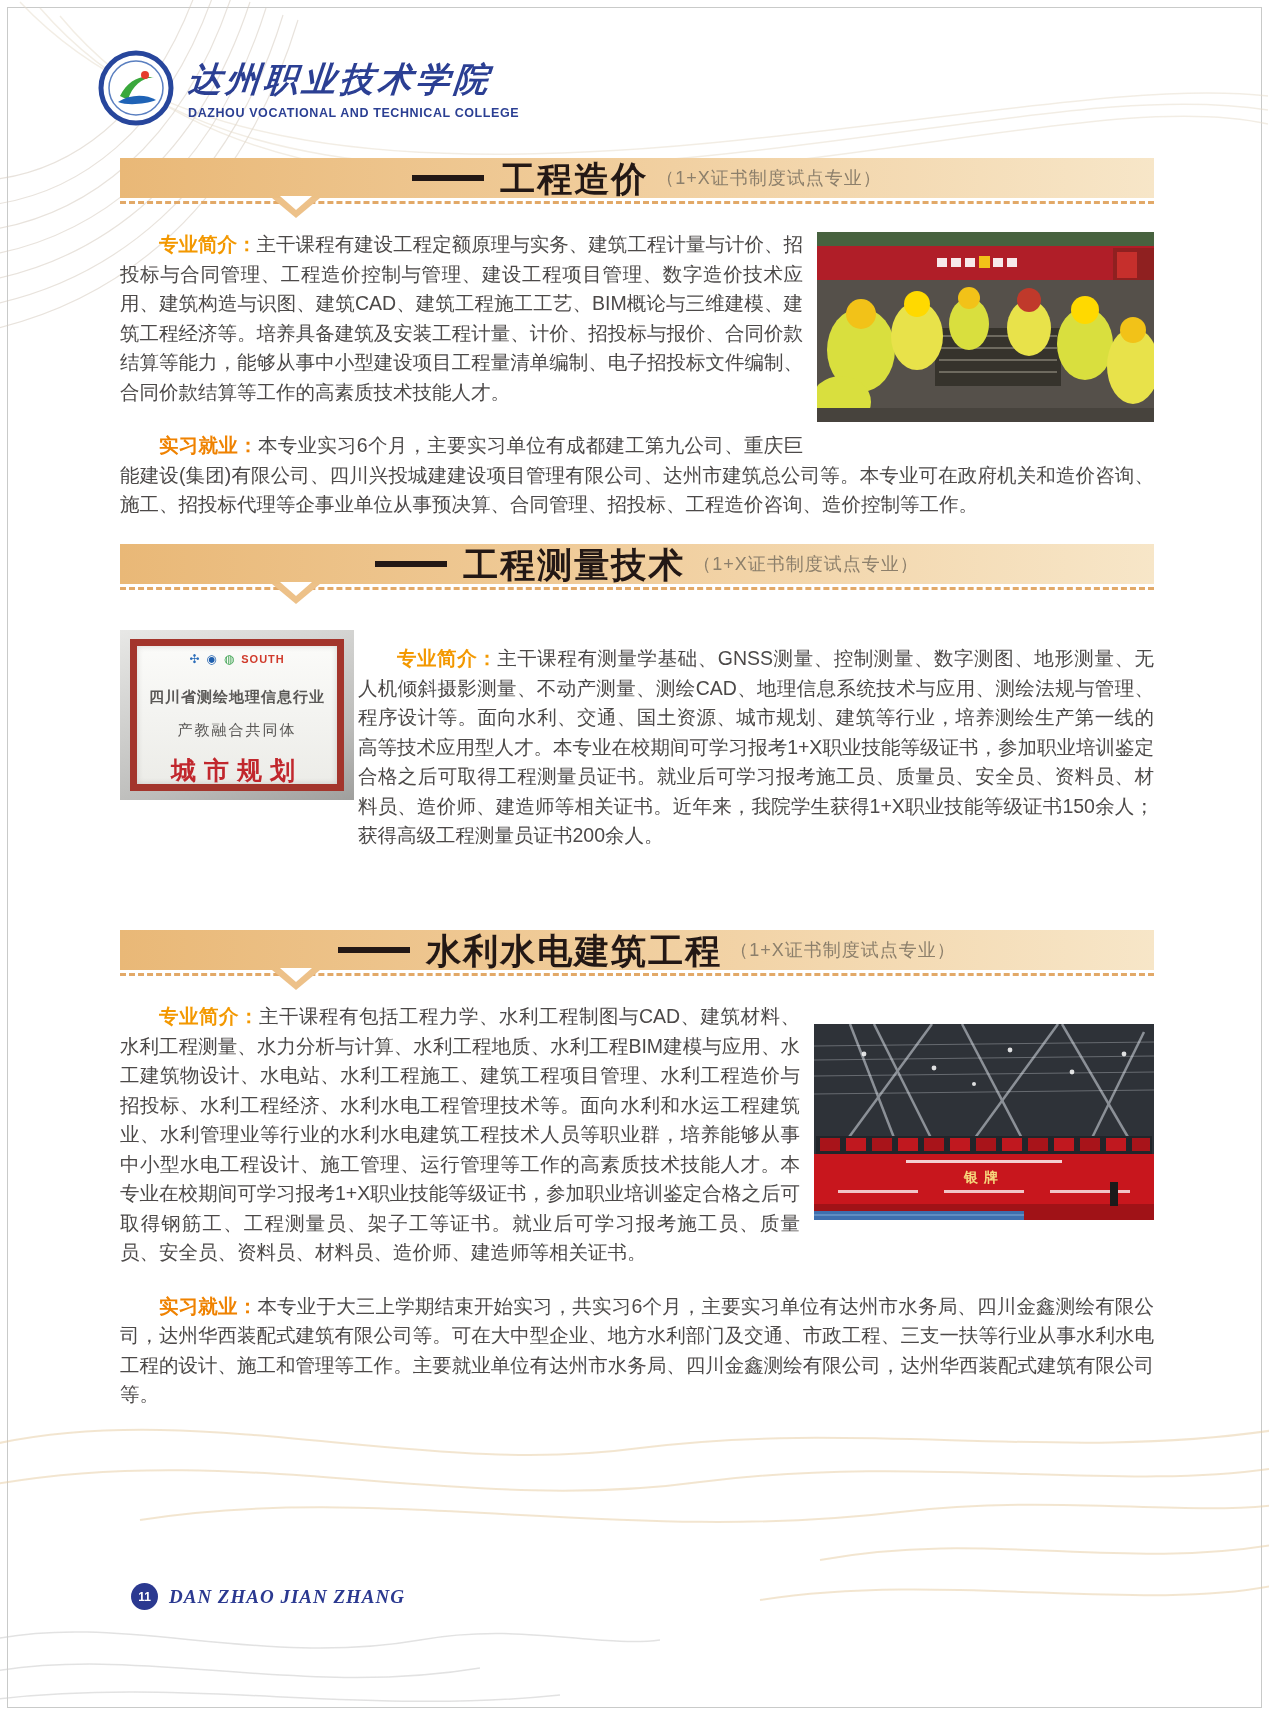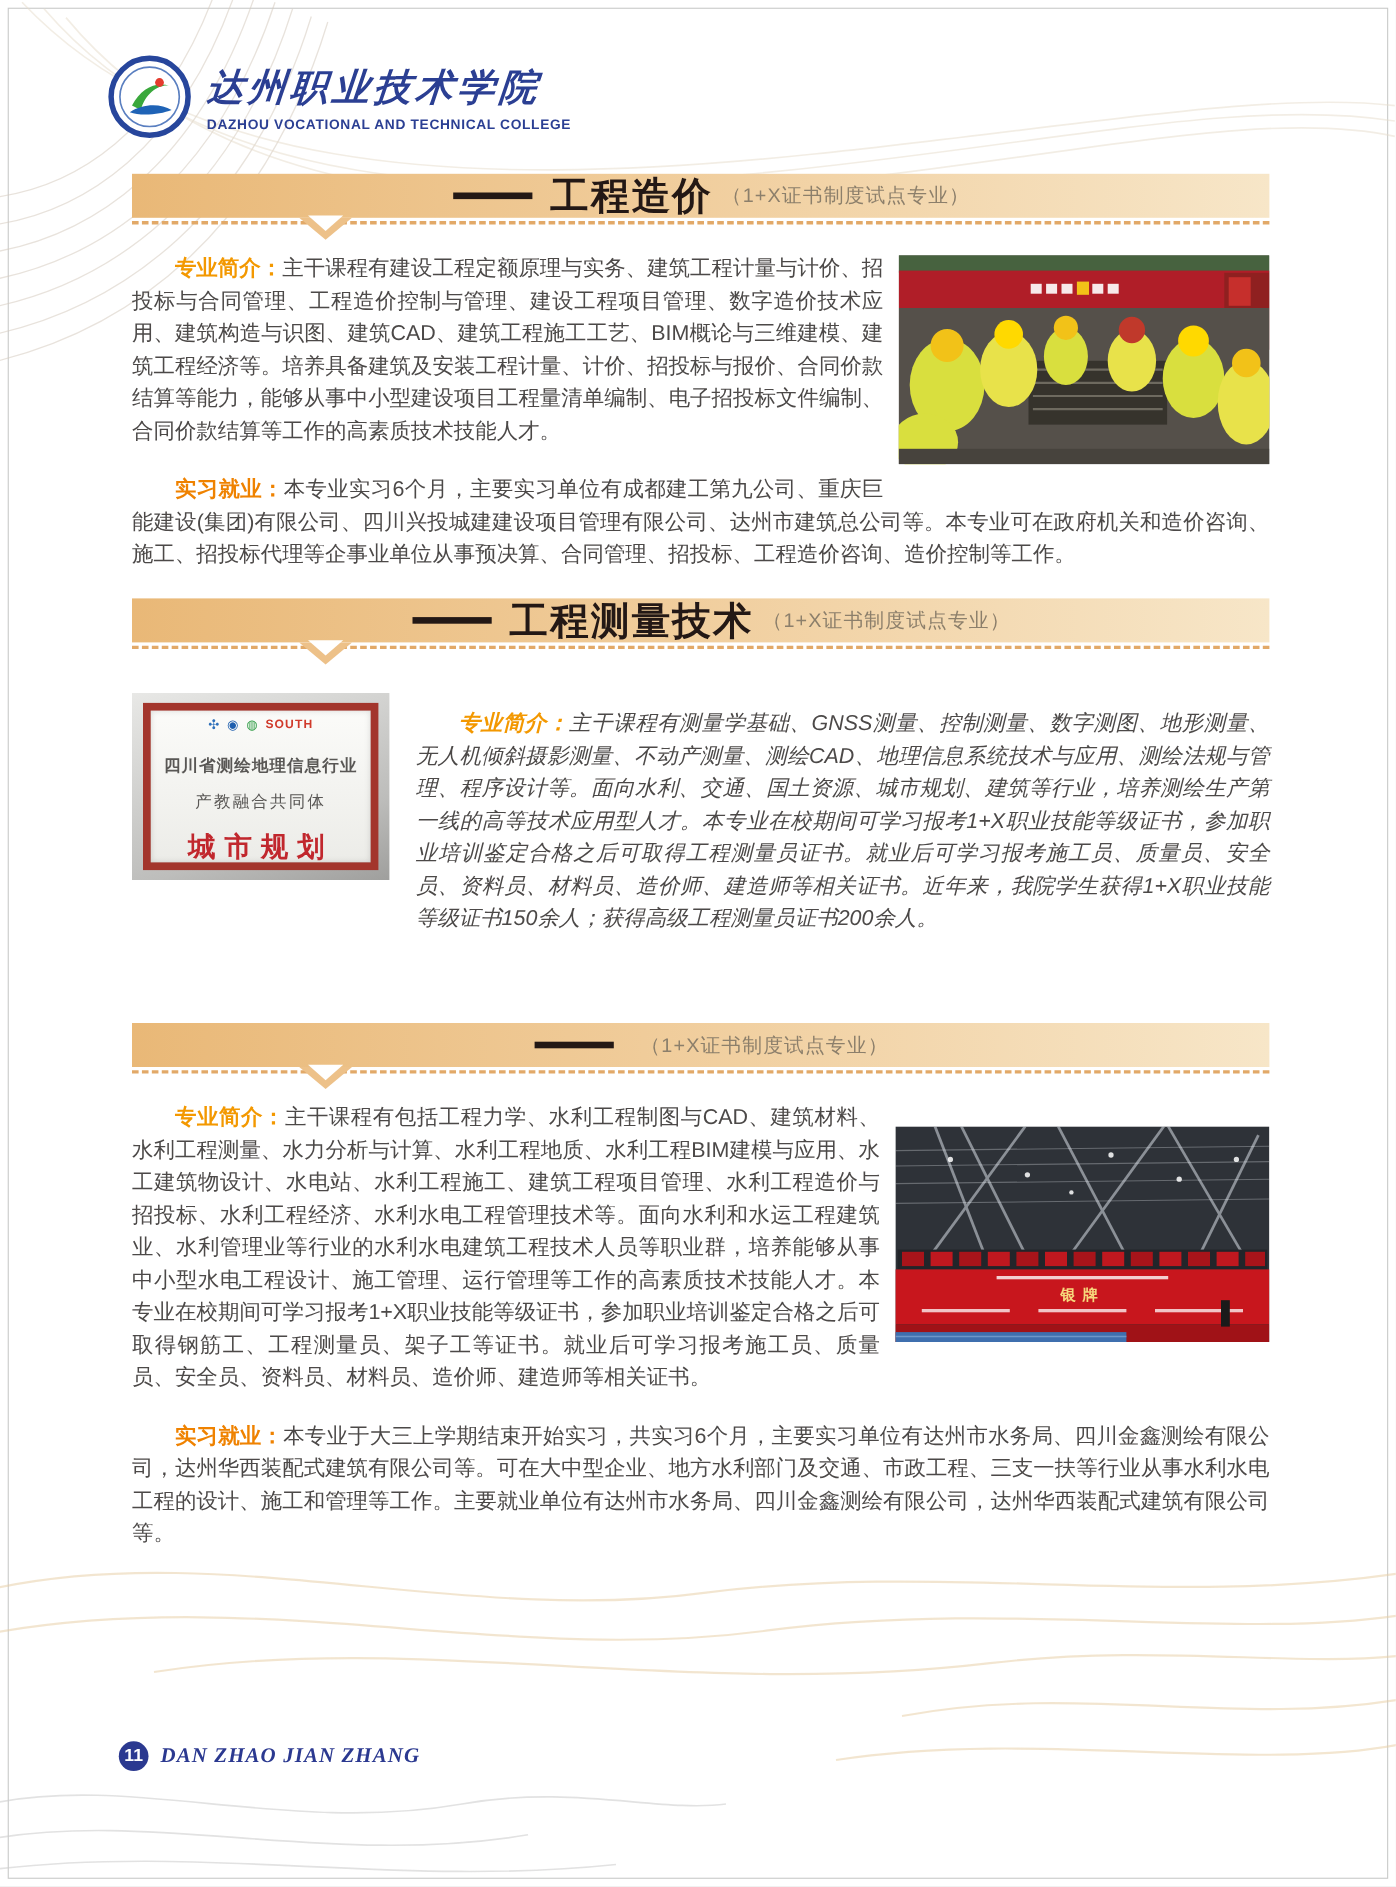--- a/index.html
+++ b/index.html
@@ -71,30 +71,30 @@
     box-shadow:inset 0 0 6px rgba(0,0,0,.15);
   }
   .plaque .logos { display:flex; align-items:center; gap:7px; font-size:12px; margin-bottom:8px; }
   .plaque .logos .ic-compass { color:#2e6fba; }
   .plaque .logos .ic-globe { color:#1f5fae; }
   .plaque .logos .ic-ring { color:#2e9c44; }
   .plaque .logos .brand { color:#d03a2b; font-weight:bold; font-size:11px; letter-spacing:1px; }
   .plaque .l1 { font-size:15px; font-weight:bold; color:#595755; letter-spacing:1px; }
   .plaque .l2 { font-size:15px; font-weight:normal; color:#595755; letter-spacing:2px; margin-top:3px; }
   .plaque .l3 { font-size:25px; font-weight:bold; color:#c1272d; letter-spacing:8px; margin-top:12px; }
-  .col2-text { flex:1; padding-left:24px;font-style:italic; }
+  .col2-text { flex:1; padding-left:4px; }
 
   
   .photo-stage { float:right; width:340px; height:196px; margin:22px 0 10px 14px; display:block; }
 
   
   .footer { position:absolute; top:1583px; left:108px; z-index:1; display:flex; align-items:center; }
   .pagenum {
     width:27px; height:27px; border-radius:50%; background:#2b3990; color:#fff;
-    font-size:16px; font-weight:bold; display:flex; align-items:center; justify-content:center;
+    font-size:12px; font-weight:bold; display:flex; align-items:center; justify-content:center;margin-left:23px;
   }
   .slogan {
     margin-left:11px; font-family:"Liberation Serif","DejaVu Serif",serif;
     font-style:italic; font-weight:bold; font-size:19px; color:#2b3990; letter-spacing:1px;
   }
 </style>
 </head>
 <body>
 
 <div class="page">
@@ -222,20 +222,21 @@
       </div>
       <div class="col2-text">
         <p><span class="lbl intro">专业简介：</span><span>主干课程有测量学基础、GNSS测量、控制测量、数字测图、地形测量、无人机倾斜摄影测量、不动产测量、测绘CAD、地理信息系统技术与应用、测绘法规与管理、程序设计等。面向水利、交通、国土资源、城市规划、建筑等行业，培养测绘生产第一线的高等技术应用型人才。本专业在校期间可学习报考1+X职业技能等级证书，参加职业培训鉴定合格之后可取得工程测量员证书。就业后可学习报考施工员、质量员、安全员、资料员、材料员、造价师、建造师等相关证书。近年来，我院学生获得1+X职业技能等级证书150余人；获得高级工程测量员证书200余人。</span></p>
       </div>
     </div>
   </div>
 
   <div class="section" style="top:930px;">
     <div class="bar">
       <span class="dashline"></span>
+      <h2>水利水电建筑工程</h2>
       <span class="sub">（1+X证书制度试点专业）</span>
       <span class="notch"></span>
     </div>
     <div class="divider"></div>
 
     <div class="content">
       <svg class="photo-stage" viewBox="0 0 340 196" xmlns="http://www.w3.org/2000/svg">
         <rect width="340" height="196" fill="#2e3238"></rect>
         <g stroke="#cfd3d8" stroke-width="1" opacity="0.35">
           <line x1="0" y1="22" x2="340" y2="18"></line>

